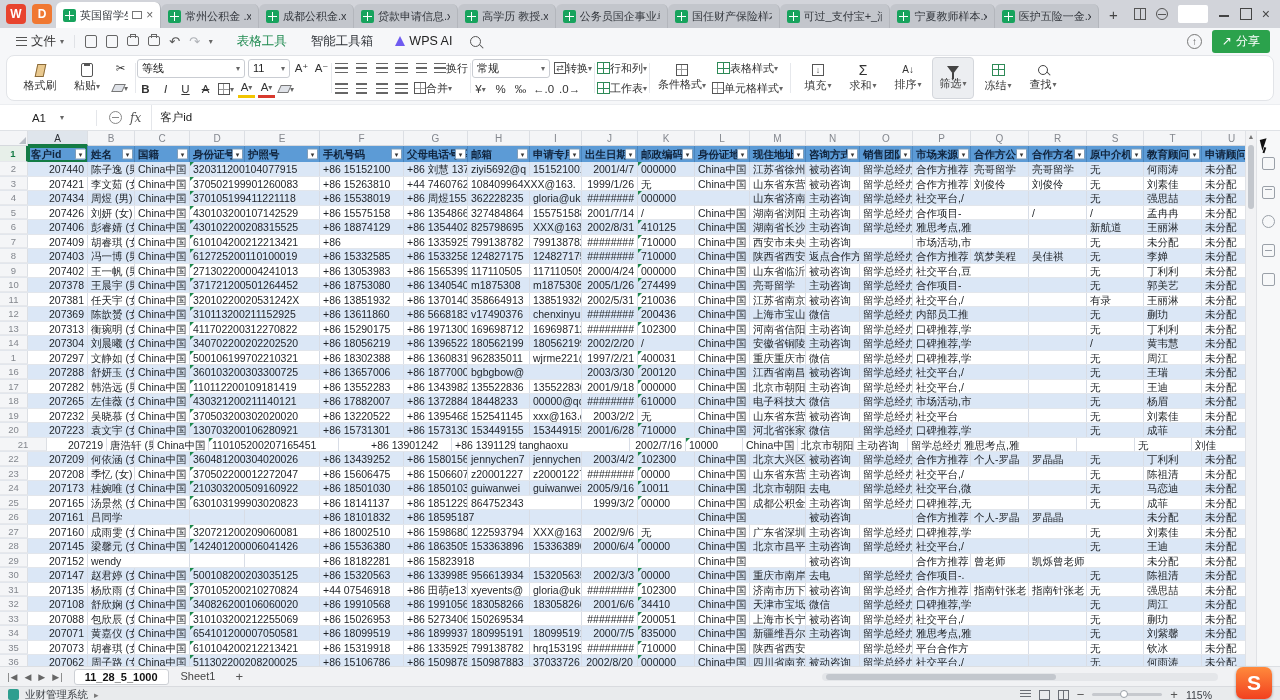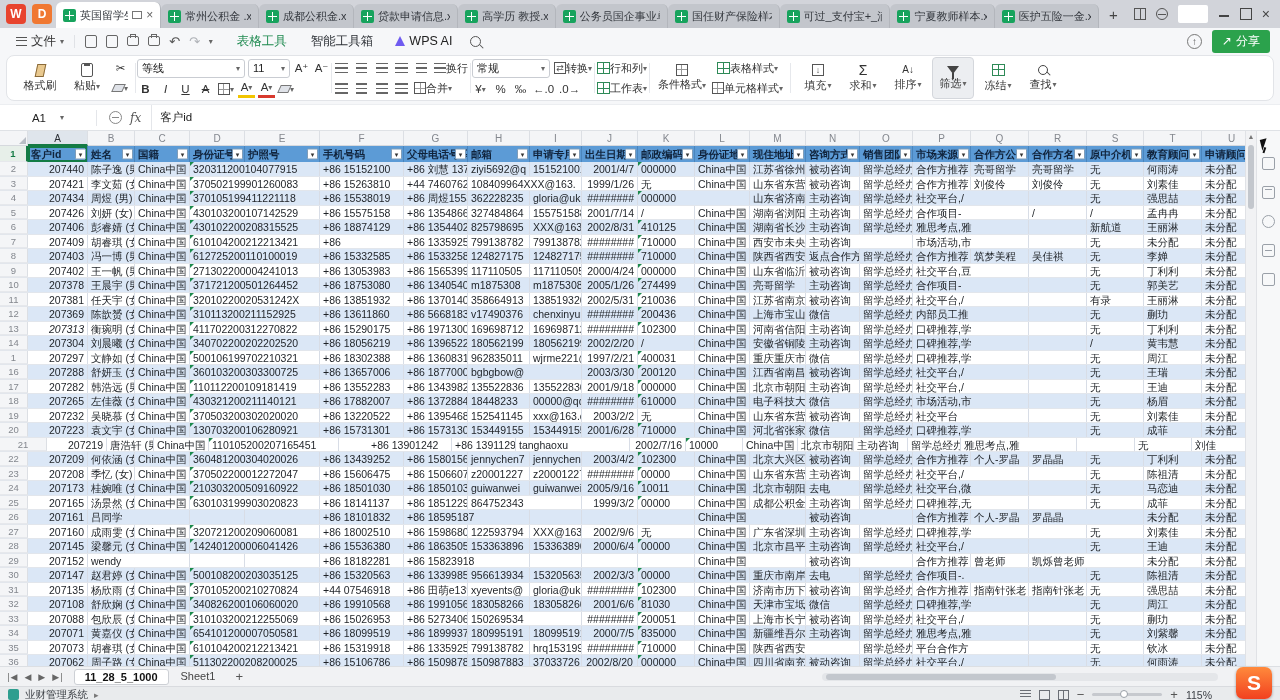--- a/index.html
+++ b/index.html
@@ -788,21 +788,21 @@
           <div class="gc cell" style="width: 53px;">留学总经办</div>
           <div class="gc cell ovf" style="width: 58px;">内部员工推</div>
           <div class="gc cell" style="width: 58px;"></div>
           <div class="gc cell" style="width: 58px;"></div>
           <div class="gc cell" style="width: 57px;">无</div>
           <div class="gc cell" style="width: 58px;">蒯玏</div>
           <div class="gc cell" style="width: 60px;">未分配</div>
         </div>
         <div class="grow drow">
           <div class="gc rown" style="width: 28px;">13</div>
-          <div class="gc cell ar" style="width: 60px; font-style: italic;">207313</div>
+          <div class="gc cell ar" style="width: 60px;">207313</div>
           <div class="gc cell" style="width: 47px;">衡琬明 (女</div>
           <div class="gc cell" style="width: 55px;">China中国</div>
           <div class="gc cell ovf err" style="width: 55px;">411702200312270822</div>
           <div class="gc cell" style="width: 75px;"></div>
           <div class="gc cell" style="width: 84px;">+86 15290175</div>
           <div class="gc cell" style="width: 64px;">+86 1971300890</div>
           <div class="gc cell" style="width: 62px;">169698712</div>
           <div class="gc cell" style="width: 52px;">169698712</div>
           <div class="gc cell ar" style="width: 56px;">########</div>
           <div class="gc cell err" style="width: 57px;">102300</div>
@@ -1254,21 +1254,21 @@
           <div class="gc cell ar" style="width: 60px;">207108</div>
           <div class="gc cell" style="width: 47px;">舒欣娴 (女</div>
           <div class="gc cell" style="width: 55px;">China中国</div>
           <div class="gc cell ovf err" style="width: 55px;">340826200106060020</div>
           <div class="gc cell" style="width: 75px;"></div>
           <div class="gc cell" style="width: 84px;">+86 19910568</div>
           <div class="gc cell" style="width: 64px;">+86 1991056841</div>
           <div class="gc cell" style="width: 62px;">183058266</div>
           <div class="gc cell" style="width: 52px;">183058266</div>
           <div class="gc cell ar" style="width: 56px;">2001/6/6</div>
-          <div class="gc cell err" style="width: 57px;">81030</div>
+          <div class="gc cell err" style="width: 57px;">34410</div>
           <div class="gc cell" style="width: 55px;">China中国</div>
           <div class="gc cell" style="width: 56px;">天津市宝坻</div>
           <div class="gc cell" style="width: 54px;">微信</div>
           <div class="gc cell" style="width: 53px;">留学总经办</div>
           <div class="gc cell ovf" style="width: 58px;">口碑推荐,学</div>
           <div class="gc cell" style="width: 58px;"></div>
           <div class="gc cell" style="width: 58px;"></div>
           <div class="gc cell" style="width: 57px;">无</div>
           <div class="gc cell" style="width: 58px;">周江</div>
           <div class="gc cell" style="width: 60px;">未分配</div>

